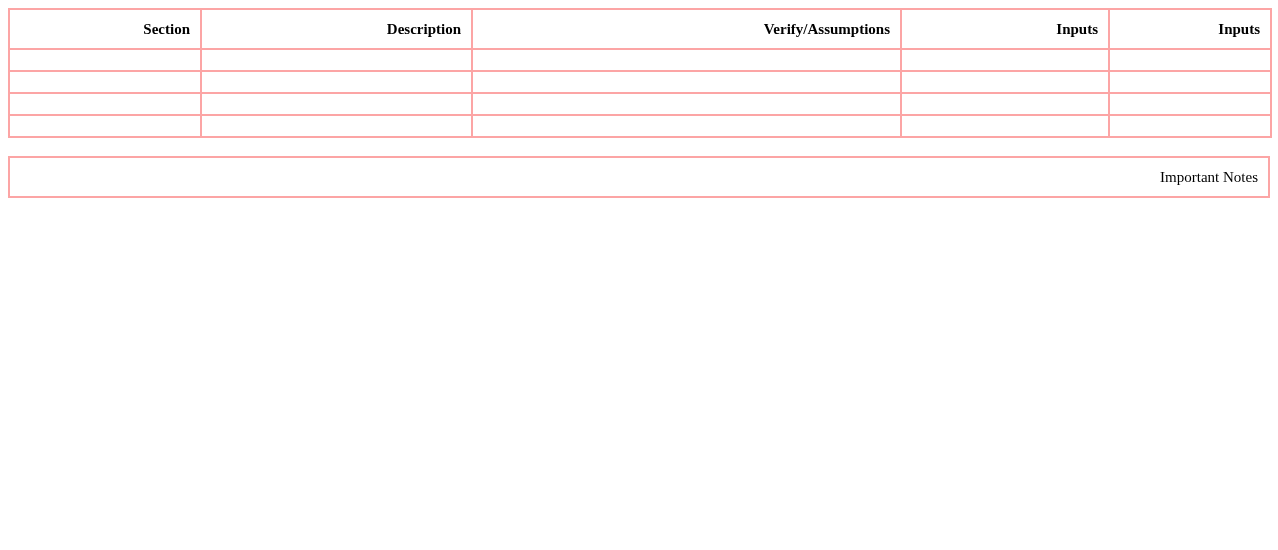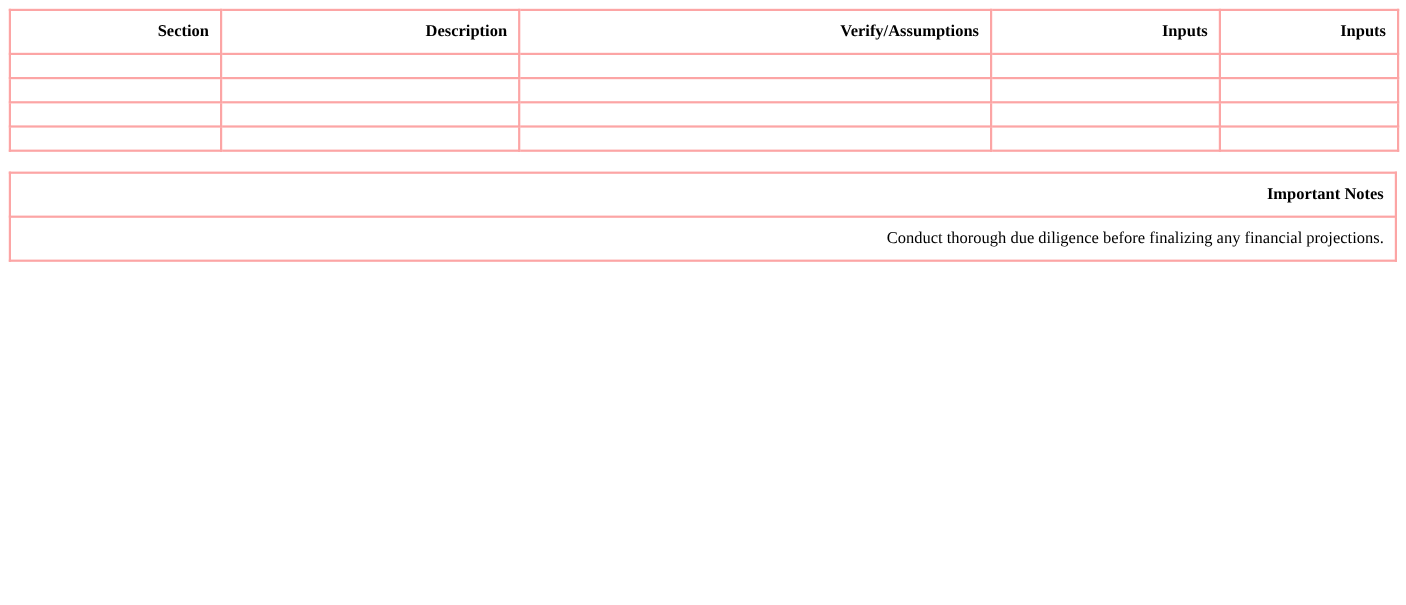--- a/index.html
+++ b/index.html
@@ -4,21 +4,21 @@
 <style>
   html, body { margin: 0; padding: 0; background: #ffffff; }
   body { width: 1278px; height: 550px; font-family: "Liberation Serif", serif; font-size: 15px; color: #000; position: relative; }
   table { border-collapse: collapse; position: absolute; left: 8px; width: 1262px; table-layout: fixed; }
   td, th { border: 2px solid #fca5a5; padding: 0 10px; text-align: right; vertical-align: middle; }
   #model-table { top: 8px; }
   #model-table th { height: 38px; font-weight: bold; }
   #model-table td { height: 20px; }
   #notes-table { top: 156px; }
   #notes-table th, #notes-table td { height: 38px; }
-  #notes-table th { font-weight: bold; }
+  #notes-table th { font-weight: normal; }
 </style>
 </head>
 <body>
 
 <table id="model-table">
   <colgroup>
     <col style="width:192px">
       <col style="width:271px">
       <col style="width:429px">
       <col style="width:208px">
@@ -65,17 +65,14 @@
   </tbody>
 </table>
 
 <table id="notes-table">
   <thead>
     <tr>
       <th>Important Notes</th>
     </tr>
   </thead>
   <tbody>
-    <tr>
-        <td>Conduct thorough due diligence before finalizing any financial projections.</td>
-      </tr>
   </tbody>
 </table>
 
 </body></html>

